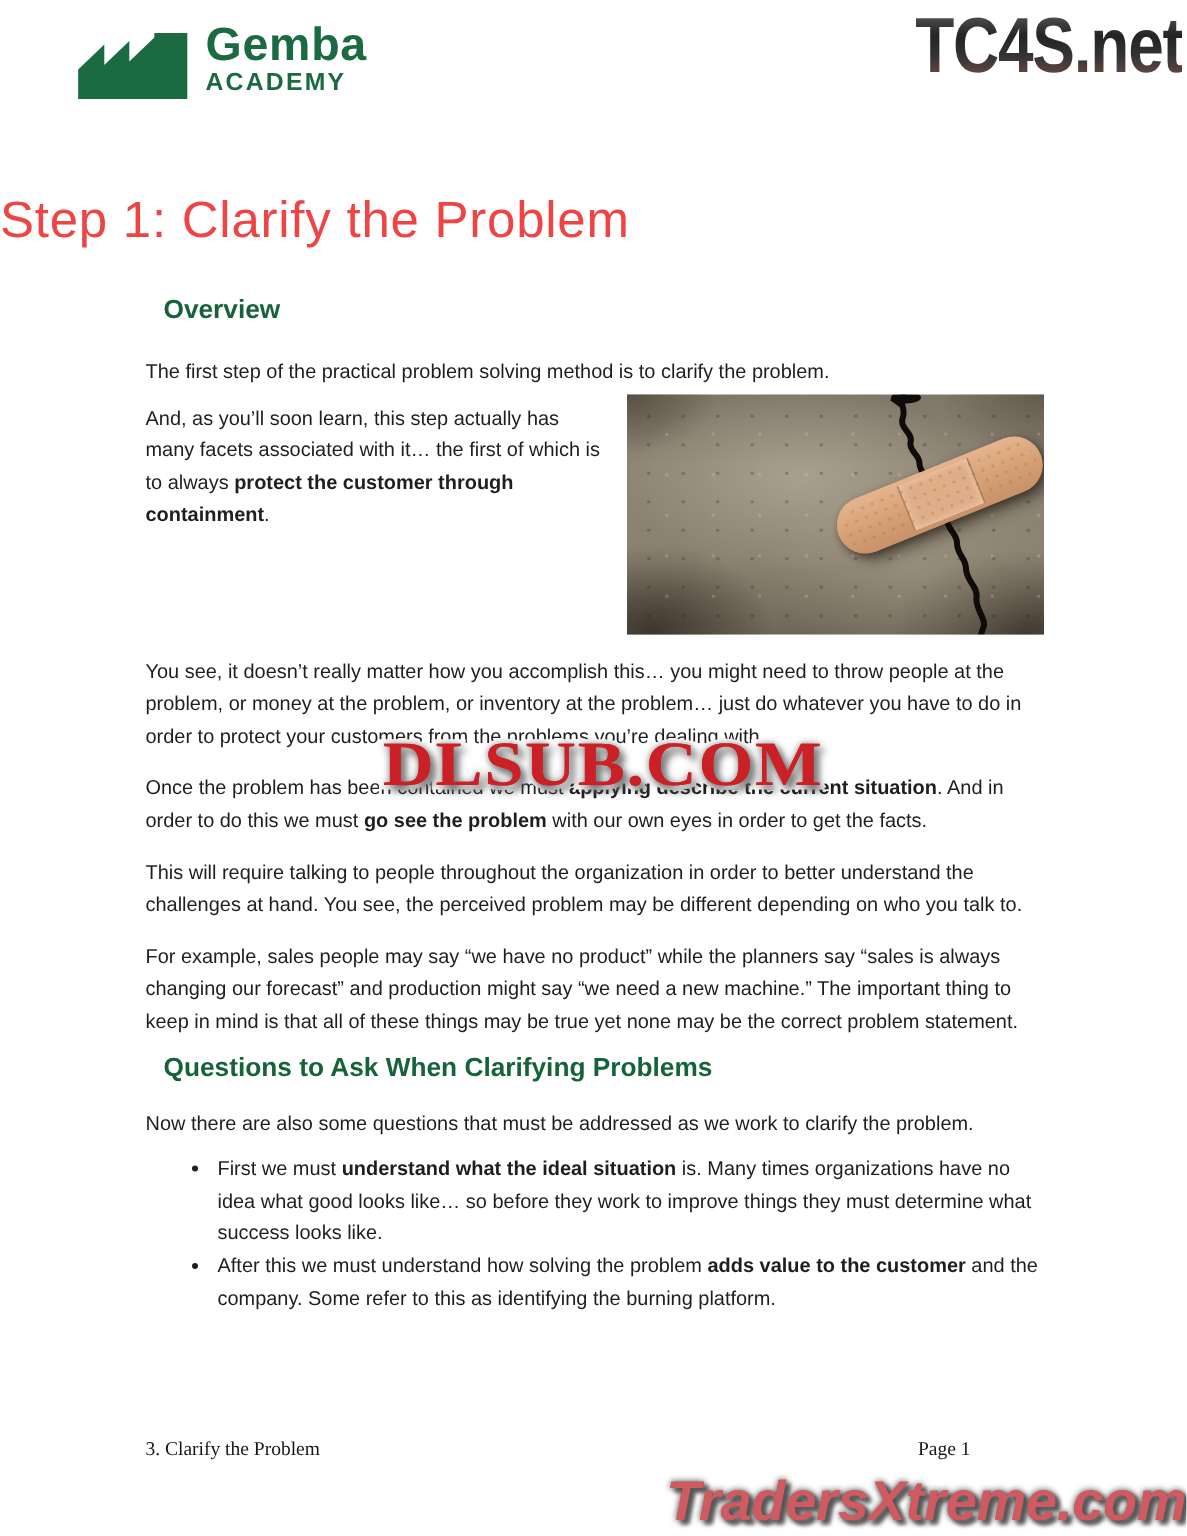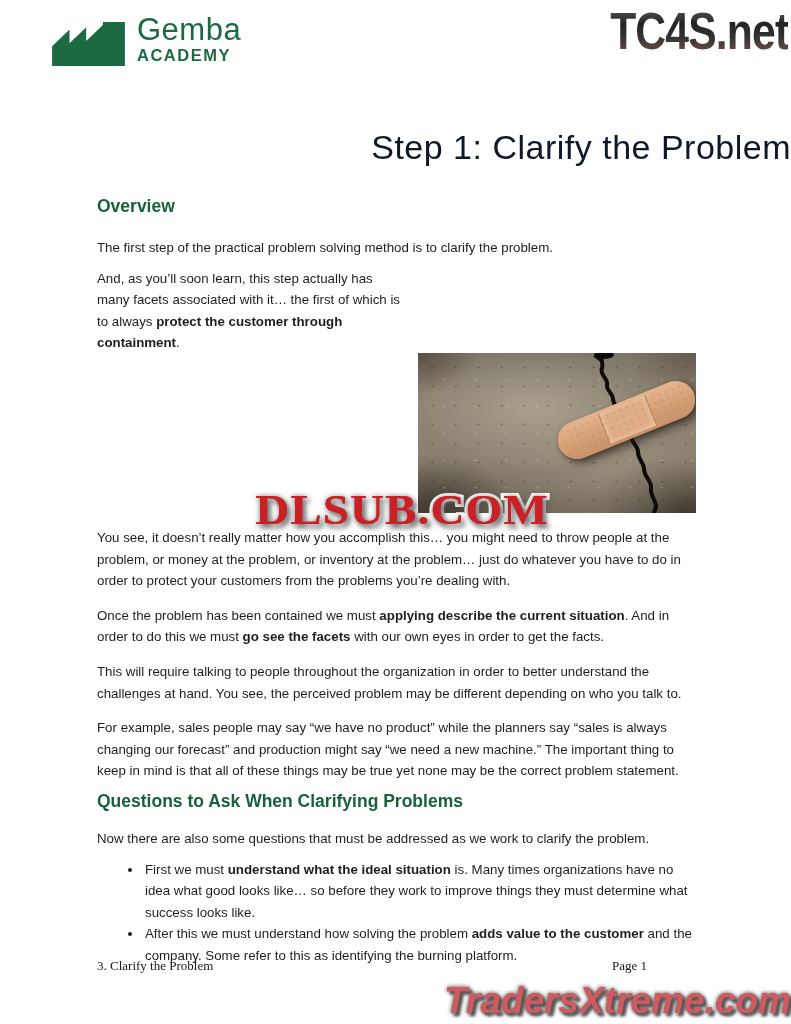--- a/index.html
+++ b/index.html
@@ -6,21 +6,21 @@
   .page{
     position:relative;width:791px;height:1024px;background:#ffffff;
     font-family:"Liberation Sans",sans-serif;overflow:hidden;
   }
 
   
   .logo{position:absolute;left:48px;top:14px;display:flex;align-items:flex-start;}
   .factory{width:84px;height:47px;margin-top:5px;}
   .factory polygon{fill:var(--brand-green,#1b6a42);}
   .logo-text{margin-left:5px;line-height:1;}
-  .logo-name{font-size:31px;font-weight:normal;color:var(--brand-green,#1b6a42);letter-spacing:0.5px;}
+  .logo-name{font-size:31px;font-weight:bold;color:var(--brand-green,#1b6a42);letter-spacing:0.5px;}
   .logo-sub{font-size:16.5px;font-weight:bold;color:var(--brand-green,#1b6a42);letter-spacing:1.5px;margin-top:2px;}
 
   
   .wm{position:absolute;white-space:nowrap;font-weight:bold;}
   .wm-outline{-webkit-text-stroke:6px #ffffff;paint-order:stroke fill;}
   .wm-outline::after{content:attr(data-text);position:absolute;left:0;top:0;-webkit-text-stroke:0;color:inherit;}
   .wm-tc4s{
     top:1px;right:3px;font-size:52px;letter-spacing:-1px;
     transform:scaleX(0.82);transform-origin:right top;
     background:linear-gradient(180deg,#6e6e6e 0%,#242424 38%,#333333 60%,#6b4a42 85%,#96625a 100%);
@@ -36,29 +36,29 @@
   .wm-traders{
     bottom:2px;right:0px;font-size:37px;letter-spacing:0px;
     color:var(--traders-red,#cf5b61);
     text-shadow:0 0 4px rgba(80,80,80,0.65),3px 3px 3px rgba(80,80,80,0.75);
     z-index:30;
     font-style:italic;
   }
 
   
   .doc-title{
-    position:absolute;top:128px;left:0;width:100%;text-align:right;margin:0;
-    font-size:34px;font-weight:normal;color:#0f172a;letter-spacing:0.5px;
+    position:absolute;top:128px;left:0;width:100%;text-align:left;margin:0;
+    font-size:34px;font-weight:normal;color:#ef4444;letter-spacing:0.5px;
   }
   .content{position:absolute;left:97px;top:196px;width:599px;font-size:13.3px;line-height:21.6px;color:#1e1e1e;}
-  .content h2{color:var(--heading-green,#166239);font-size:17.5px;line-height:20px;margin:0 0 21px;font-weight:bold;}
+  .content h2{color:var(--heading-green,#166239);font-size:17.5px;line-height:20px;margin:0 12px 21px;font-weight:bold;}
   .content h2.questions{margin-top:0;margin-bottom:17px;}
   .content p{margin:13px 0 9px;}
   .content b{font-weight:bold;}
-  .media-row{display:flex;margin:0 0 14px;flex-direction:column;}
+  .media-row{display:flex;margin:0 0 14px;}
   .col-text{width:321px;box-sizing:border-box;padding-right:14px;}
   .col-text p{margin:0 0 4px;}
   .bullets{margin:2px 0 16px;padding-left:46px;}
   .bullets li{margin:0;padding-left:2px;}
 
   
   .photo{
     position:relative;width:278px;height:160px;margin:-5px 0 0 auto;overflow:hidden;flex:none;
     background:
       radial-gradient(60% 55% at 42% 35%, rgba(190,182,162,0.55), rgba(190,182,162,0) 70%),
@@ -141,21 +141,21 @@
           <path d="M183,8 l-7,-5" stroke="#0e0b08" stroke-width="2" fill="none"></path>
         </svg>
         <div class="bandaid">
           <div class="pad"></div>
           <div class="texture"></div>
         </div>
       </figure>
     </div>
 
     <p>You see, it doesn’t really matter how you accomplish this… you might need to throw people at the problem, or money at the problem, or inventory at the problem… just do whatever you have to do in order to protect your customers from the problems you’re dealing with.</p>
-    <p><span>Once the problem has been contained we must </span><b>applying describe the current situation</b><span>.  And in order to do this we must </span><b>go see the facets</b><span> with our own eyes in order to get the facts.</span></p>
+    <p><span>Once the problem has been contained we must </span><b>applying describe the current situation</b><span>.  And in order to do this we must </span><b>go see the problem</b><span> with our own eyes in order to get the facts.</span></p>
     <p>This will require talking to people throughout the organization in order to better understand the challenges at hand.  You see, the perceived problem may be different depending on who you talk to.</p>
     <p>For example, sales people may say “we have no product” while the planners say “sales is always changing our forecast” and production might say “we need a new machine.”  The important thing to keep in mind is that all of these things may be true yet none may be the correct problem statement.</p>
 
     <h2 class="questions">Questions to Ask When Clarifying Problems</h2>
     <p>Now there are also some questions that must be addressed as we work to clarify the problem.</p>
 
     <ul class="bullets">
       <li><span>First we must </span><b>understand what the ideal situation</b><span> is.  Many times organizations have no idea what good looks like… so before they work to improve things they must determine what success looks like.</span></li>
       <li><span>After this we must understand how solving the problem </span><b>adds value to the customer</b><span> and the company.  Some refer to this as identifying the burning platform.</span></li>
     </ul>

